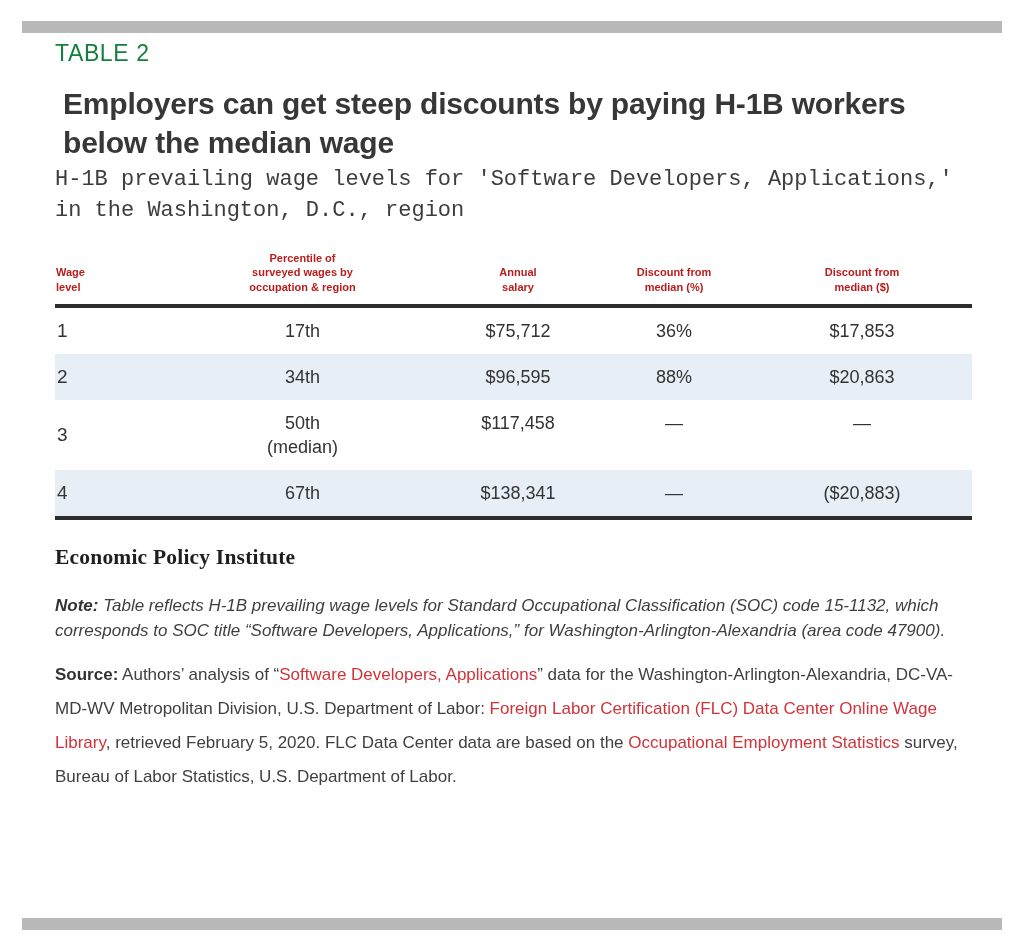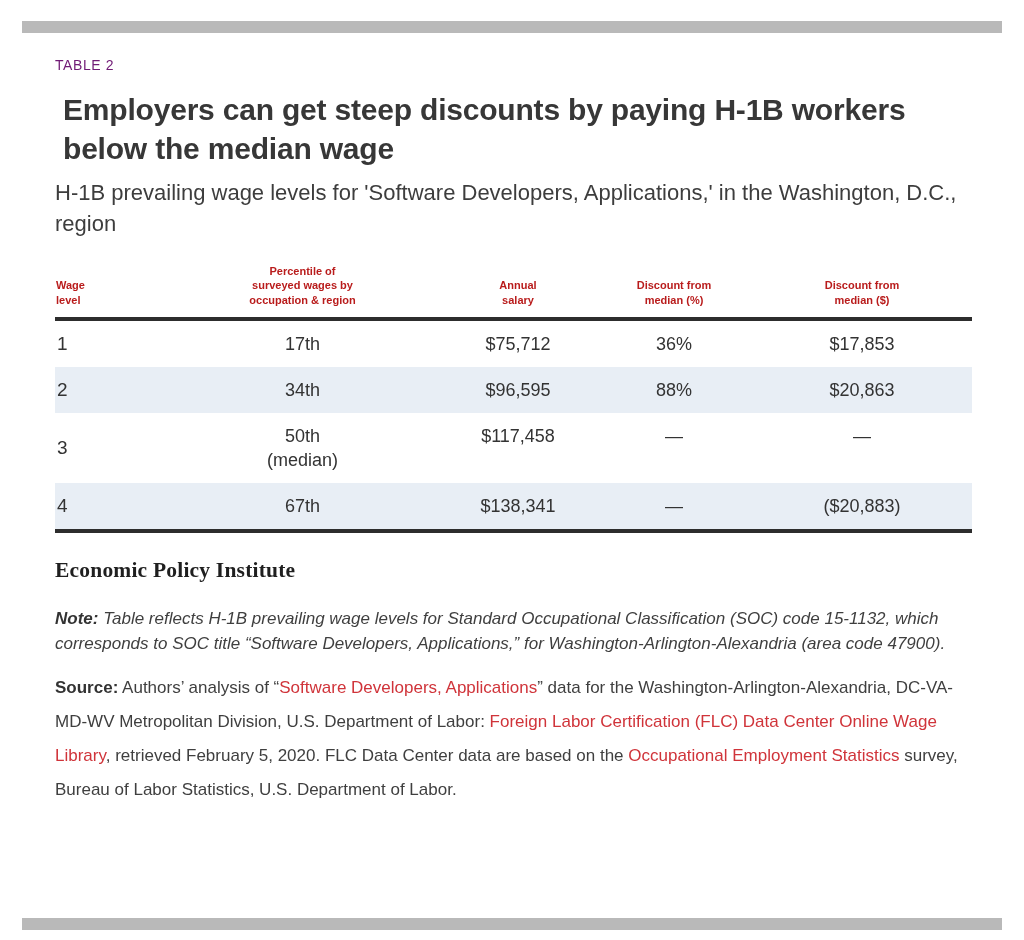--- a/index.html
+++ b/index.html
@@ -3,24 +3,24 @@
 <meta charset="utf-8">
 <style>
   html, body { margin:0; padding:0; background:#ffffff; }
   body { font-family:"Liberation Sans", sans-serif; color:#333; }
   .page { position:relative; width:1024px; height:940px; background:#fff; overflow:hidden; }
   .gray-bar { position:absolute; left:22px; right:22px; height:12px; background:#b9b9b9; }
   .gray-bar.top { top:21px; }
   .gray-bar.bottom { top:918px; }
   .content { position:absolute; top:0; left:55px; width:917px; }
 
-  .table-label { margin-top:57px; font-size:14px; letter-spacing:0.6px; color:#701a75; }
+  .table-label { margin-top:40px; font-size:23px; letter-spacing:0.6px; color:#15803d; }
   .fig-title { margin-top:17px; font-size:30px; font-weight:bold; color:#373737;
                line-height:1.3; letter-spacing:-0.2px;margin-left:8px; }
-  .fig-subtitle { margin-top:10px; font-size:22px; color:#3d3d3d; line-height:1.4; }
+  .fig-subtitle { margin-top:3px; font-size:22px; color:#3d3d3d; line-height:1.4;font-family:Liberation Mono, monospace; }
 
   table.data { margin-top:24px; width:100%; border-collapse:collapse; table-layout:fixed; }
   thead tr { border-bottom:4px solid #2d2d2d; }
   th { font-size:11px; font-weight:bold; color:#b91c1c; vertical-align:bottom;
        padding:0 4px 10px 4px; line-height:1.32; white-space:pre-line; text-align:center; }
   th.col-wage { text-align:left; padding-left:1px; }
   td { font-size:18px; color:#333; padding:11px 4px; text-align:center;
        vertical-align:top; line-height:24px; white-space:pre-line; }
   td.col-wage { text-align:left; vertical-align:middle; padding-left:2px; font-size:19px; }
   tbody tr:nth-child(even) { background:#e8eef5; }

